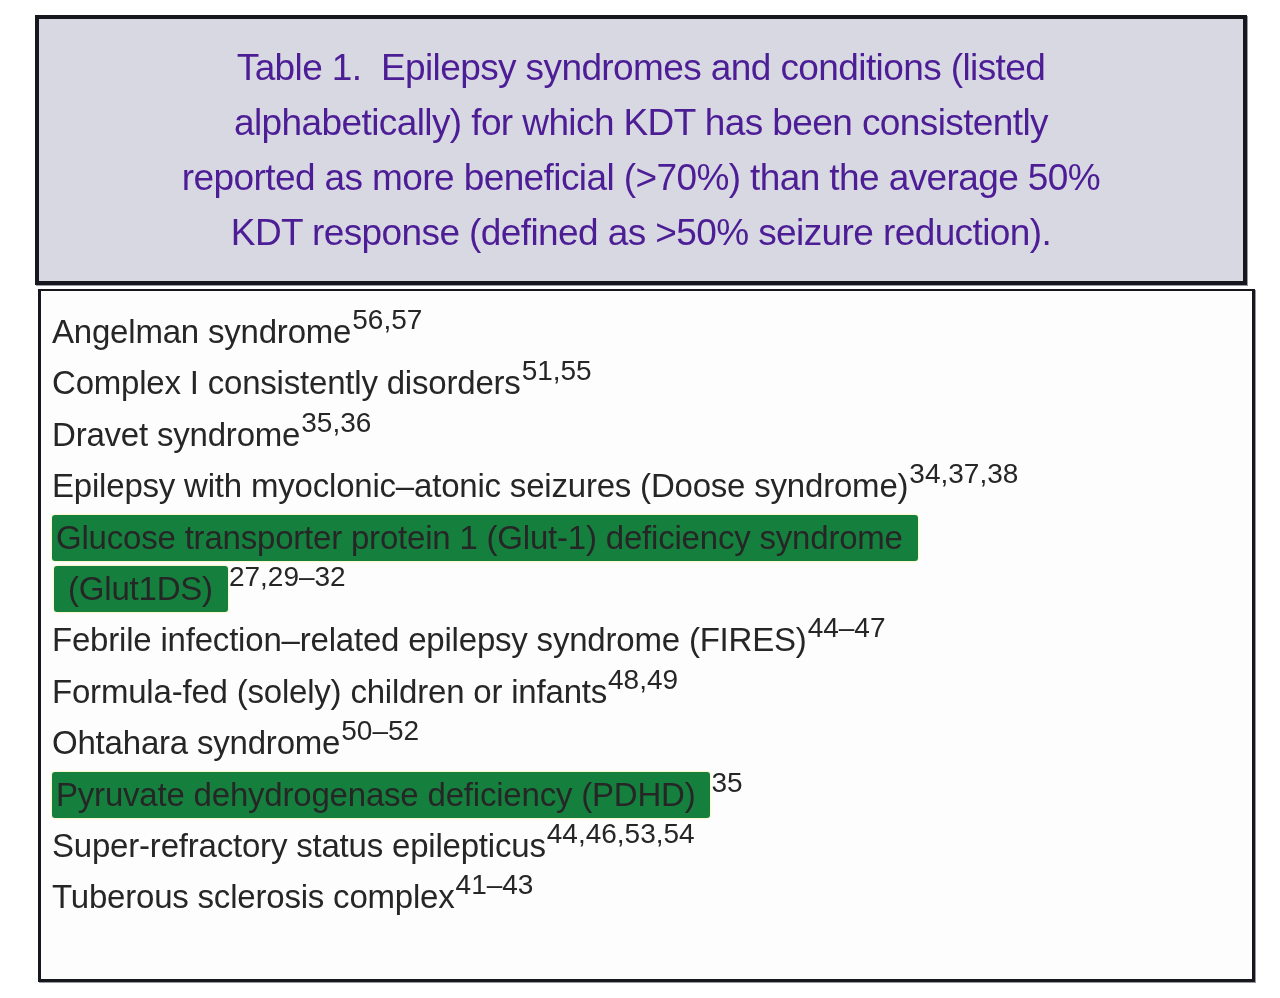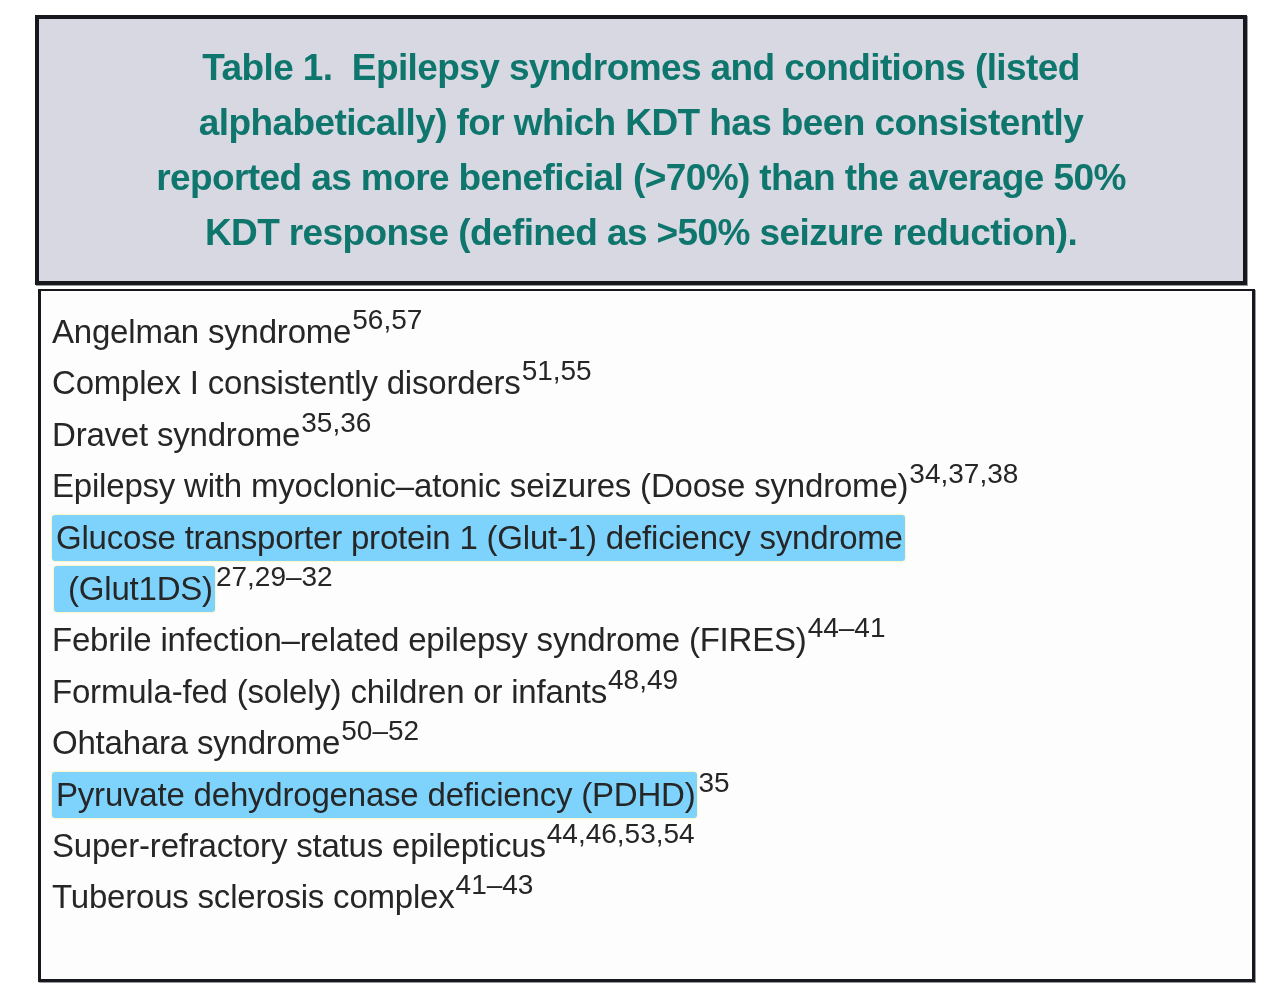--- a/index.html
+++ b/index.html
@@ -21,24 +21,24 @@
     width: 1212px; height: 270px;
     background: #d7d8e2;
     border: 4px solid #17171e;
     text-align: center;
     padding-top: 21px;
     box-shadow: 1px 1px 0 #9a9aa4;
   }
   .title-line {
     white-space: pre;
     font-size: 37px;
-    font-weight: bold;
+    font-weight: normal;
     letter-spacing: -0.6px;
     line-height: 55px;
-    color: #0f766e;
+    color: #4c1d95;
   }
   
   .body-box {
     position: absolute;
     left: 38px; top: 289px;
     width: 1217px; height: 693px;
     background: #fdfdfd;
     border: 3px solid #17171e;
     border-top-width: 2px;
     padding: 15px 8px 0 11px;
@@ -47,22 +47,22 @@
   .row {
     height: 51.4px;
     line-height: 51.4px;
     font-size: 33px;
     color: #262626;
     white-space: nowrap;
     letter-spacing: -0.2px;
   }
   .row .txt { border-radius: 3px; }
   .row .txt.hl {
-    background: #7dd3fc;
-    padding: 4px 2px 5px 4px;
+    background: #15803d;
+    padding: 4px 15px 5px 4px;
     box-shadow: 0 0 2px #f2e74a;
   }
   .row.indent .txt.hl { padding-left: 14px; margin-left: 2px; }
   .sup {
     font-size: 28px;
     line-height: 0;
     position: relative;
     top: -14px;
     margin-left: 1px;
     color: #262626;
@@ -88,21 +88,21 @@
     <div class="row"><span class="txt">Complex I consistently disorders</span><span class="sup">51,55</span></div>
 
     <div class="row"><span class="txt">Dravet syndrome</span><span class="sup">35,36</span></div>
 
     <div class="row"><span class="txt">Epilepsy with myoclonic–atonic seizures (Doose syndrome)</span><span class="sup">34,37,38</span></div>
 
     <div class="row"><span class="txt hl">Glucose transporter protein 1 (Glut-1) deficiency syndrome</span><span class="sup"></span></div>
 
     <div class="row indent"><span class="txt hl">(Glut1DS)</span><span class="sup">27,29–32</span></div>
 
-    <div class="row"><span class="txt">Febrile infection–related epilepsy syndrome (FIRES)</span><span class="sup">44–41</span></div>
+    <div class="row"><span class="txt">Febrile infection–related epilepsy syndrome (FIRES)</span><span class="sup">44–47</span></div>
 
     <div class="row"><span class="txt">Formula-fed (solely) children or infants</span><span class="sup">48,49</span></div>
 
 
     <div class="row"><span class="txt">Ohtahara syndrome</span><span class="sup">50–52</span></div>
 
     <div class="row"><span class="txt hl">Pyruvate dehydrogenase deficiency (PDHD)</span><span class="sup">35</span></div>
 
     <div class="row"><span class="txt">Super-refractory status epilepticus</span><span class="sup">44,46,53,54</span></div>
 

